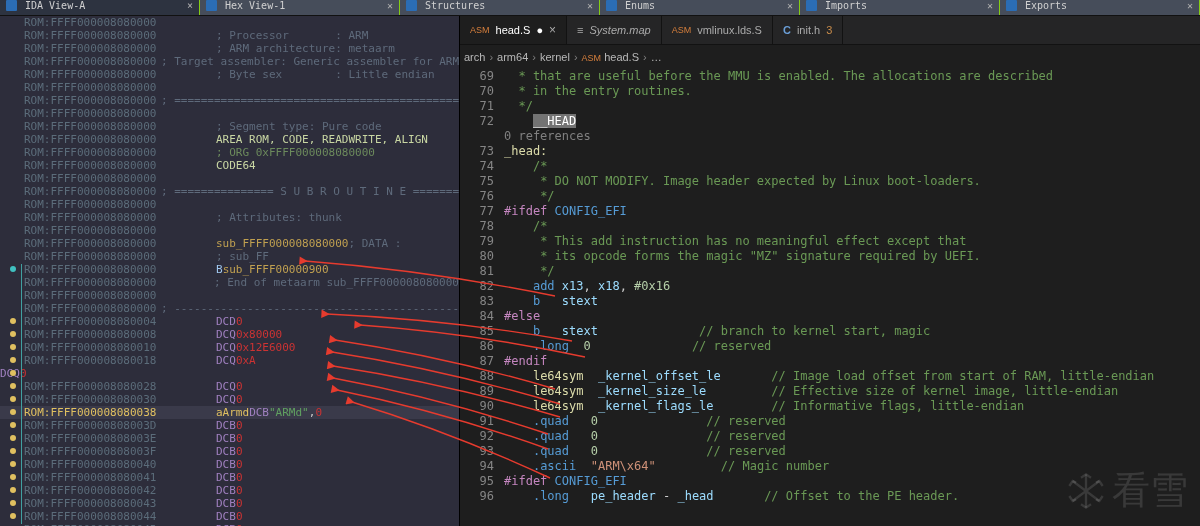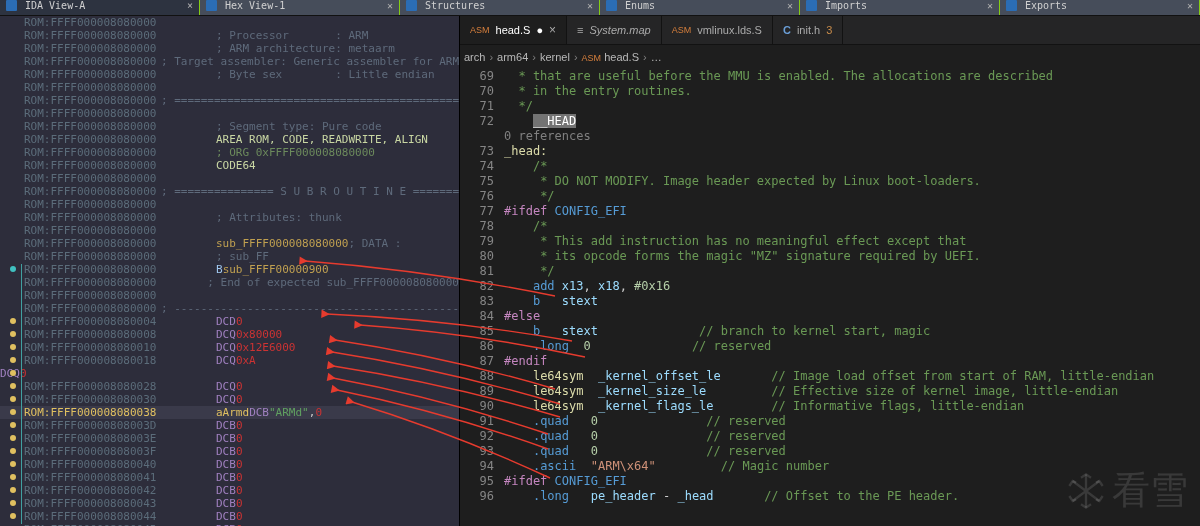--- a/index.html
+++ b/index.html
@@ -114,21 +114,21 @@
       <div class="line"><span class="rom ">ROM:FFFF000008080000</span>                 <span class="kw">CODE64</span></div>
       <div class="line"><span class="rom ">ROM:FFFF000008080000</span> <span class="cmt"></span></div>
       <div class="line"><span class="rom ">ROM:FFFF000008080000</span> <span class="cmt">; =============== S U B R O U T I N E =======</span></div>
       <div class="line"><span class="rom ">ROM:FFFF000008080000</span> <span class="cmt"></span></div>
       <div class="line"><span class="rom ">ROM:FFFF000008080000</span> <span class="cmt">; Attributes: thunk</span></div>
       <div class="line"><span class="rom ">ROM:FFFF000008080000</span> <span class="cmt"></span></div>
       <div class="line"><span class="rom ">ROM:FFFF000008080000</span> <span class="num">sub_FFFF000008080000</span>                   <span class="cmt">; DATA :</span></div>
       <div class="line"><span class="rom ">ROM:FFFF000008080000</span>                                         <span class="cmt">; sub_FF</span></div>
       <div class="line"><span class="rom ">ROM:FFFF000008080000</span>                 <span class="id">B</span>               <span class="num">sub_FFFF00000900</span></div>
       <div class="dot" style="top: 250px; background: rgb(64, 192, 192);"></div>
-      <div class="line"><span class="rom ">ROM:FFFF000008080000</span> <span class="cmt">; End of expected sub_FFFF000008080000</span></div>
+      <div class="line"><span class="rom ">ROM:FFFF000008080000</span> <span class="cmt">; End of metaarm sub_FFFF000008080000</span></div>
       <div class="line"><span class="rom ">ROM:FFFF000008080000</span> <span class="cmt"></span></div>
       <div class="line"><span class="rom ">ROM:FFFF000008080000</span> <span class="cmt">; -------------------------------------------</span></div>
       <div class="line"><span class="rom ">ROM:FFFF000008080004</span>                 <span class="purp">DCD</span> <span class="red">0</span></div>
       <div class="dot" style="top: 302px; background: rgb(224, 192, 96);"></div>
       <div class="line"><span class="rom ">ROM:FFFF000008080008</span>                 <span class="purp">DCQ</span> <span class="red">0x80000</span></div>
       <div class="dot" style="top: 315px; background: rgb(224, 192, 96);"></div>
       <div class="line"><span class="rom ">ROM:FFFF000008080010</span>                 <span class="purp">DCQ</span> <span class="red">0x12E6000</span></div>
       <div class="dot" style="top: 328px; background: rgb(224, 192, 96);"></div>
       <div class="line"><span class="rom ">ROM:FFFF000008080018</span>                 <span class="purp">DCQ</span> <span class="red">0xA</span></div>
       <div class="dot" style="top: 341px; background: rgb(224, 192, 96);"></div>

